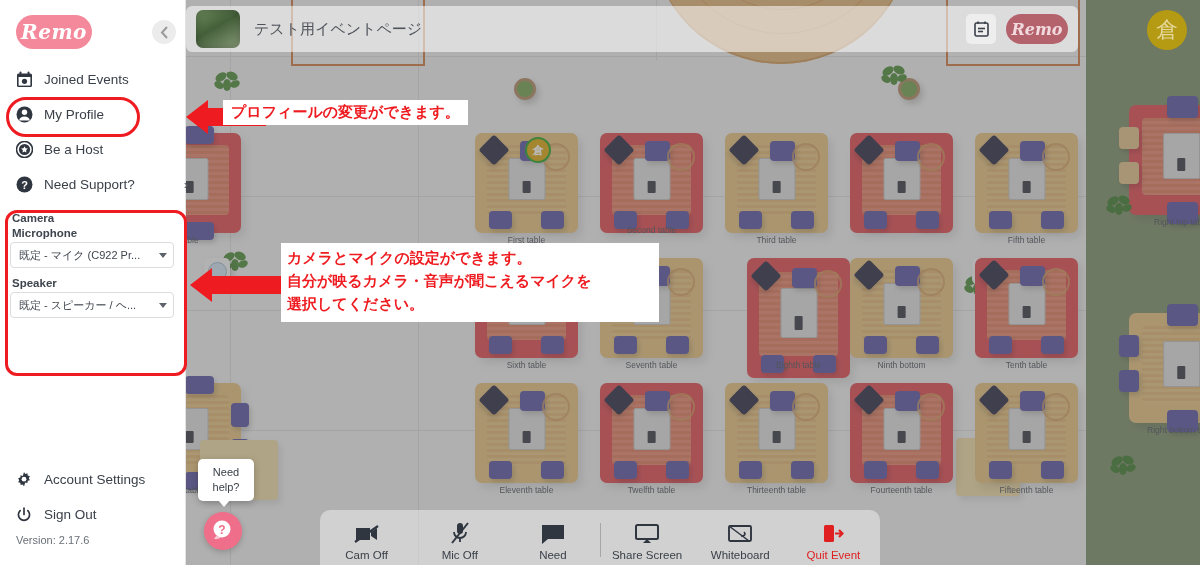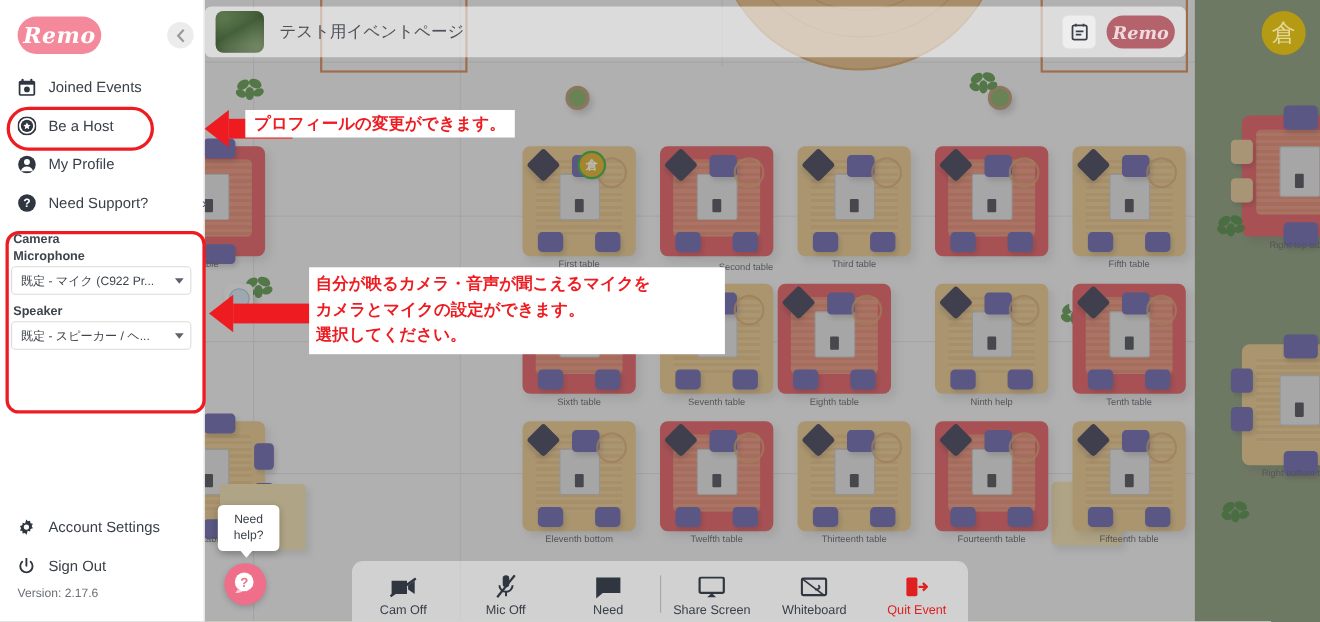--- a/index.html
+++ b/index.html
@@ -291,21 +291,21 @@
             <div class="tbl-label" style="top: 102px;">First table</div>
           </div>
           <div class="tbl red" style="left: 414px; top: 133px; width: 103px; height: 100px;">
             <div class="rug"></div>
             <div class="desk"></div>
             <div class="chair dark" style="left:8%;top:6%;width:22px;height:22px;"></div>
             <div class="chair" style="left:44%;top:8%;width:24%;height:20px;"></div>
             <div class="circle-mark" style="right:8%;top:10%;width:24px;height:24px;"></div>
             <div class="chair" style="left:14%;bottom:4%;width:22%;height:18px;"></div>
             <div class="chair" style="right:14%;bottom:4%;width:22%;height:18px;"></div>
-            <div class="tbl-label" style="top: 104px; text-align: right;">Second table</div>
+            <div class="tbl-label" style="top: 92px;">Second table</div>
           </div>
           <div class="tbl tan" style="left: 539px; top: 133px; width: 103px; height: 100px;">
             <div class="rug"></div>
             <div class="desk"></div>
             <div class="chair dark" style="left:8%;top:6%;width:22px;height:22px;"></div>
             <div class="chair" style="left:44%;top:8%;width:24%;height:20px;"></div>
             <div class="circle-mark" style="right:8%;top:10%;width:24px;height:24px;"></div>
             <div class="chair" style="left:14%;bottom:4%;width:22%;height:18px;"></div>
             <div class="chair" style="right:14%;bottom:4%;width:22%;height:18px;"></div>
             <div class="tbl-label" style="top: 102px;">Third table</div>
@@ -343,59 +343,59 @@
           <div class="tbl tan" style="left: 414px; top: 258px; width: 103px; height: 100px;">
             <div class="rug"></div>
             <div class="desk"></div>
             <div class="chair dark" style="left:8%;top:6%;width:22px;height:22px;"></div>
             <div class="chair" style="left:44%;top:8%;width:24%;height:20px;"></div>
             <div class="circle-mark" style="right:8%;top:10%;width:24px;height:24px;"></div>
             <div class="chair" style="left:14%;bottom:4%;width:22%;height:18px;"></div>
             <div class="chair" style="right:14%;bottom:4%;width:22%;height:18px;"></div>
             <div class="tbl-label" style="top: 102px;">Seventh table</div>
           </div>
-          <div class="tbl red" style="left: 521px; top: 258px; width: 103px; height: 100px;">
+          <div class="tbl red" style="left: 561px; top: 258px; width: 103px; height: 120px;">
             <div class="rug"></div>
             <div class="desk"></div>
             <div class="chair dark" style="left:8%;top:6%;width:22px;height:22px;"></div>
             <div class="chair" style="left:44%;top:8%;width:24%;height:20px;"></div>
             <div class="circle-mark" style="right:8%;top:10%;width:24px;height:24px;"></div>
             <div class="chair" style="left:14%;bottom:4%;width:22%;height:18px;"></div>
             <div class="chair" style="right:14%;bottom:4%;width:22%;height:18px;"></div>
             <div class="tbl-label" style="top: 102px;">Eighth table</div>
           </div>
           <div class="tbl tan" style="left: 664px; top: 258px; width: 103px; height: 100px;">
             <div class="rug"></div>
             <div class="desk"></div>
             <div class="chair dark" style="left:8%;top:6%;width:22px;height:22px;"></div>
             <div class="chair" style="left:44%;top:8%;width:24%;height:20px;"></div>
             <div class="circle-mark" style="right:8%;top:10%;width:24px;height:24px;"></div>
             <div class="chair" style="left:14%;bottom:4%;width:22%;height:18px;"></div>
             <div class="chair" style="right:14%;bottom:4%;width:22%;height:18px;"></div>
-            <div class="tbl-label" style="top: 102px;">Ninth help</div>
+            <div class="tbl-label" style="top: 102px;">Ninth bottom</div>
           </div>
           <div class="tbl red" style="left: 789px; top: 258px; width: 103px; height: 100px;">
             <div class="rug"></div>
             <div class="desk"></div>
             <div class="chair dark" style="left:8%;top:6%;width:22px;height:22px;"></div>
             <div class="chair" style="left:44%;top:8%;width:24%;height:20px;"></div>
             <div class="circle-mark" style="right:8%;top:10%;width:24px;height:24px;"></div>
             <div class="chair" style="left:14%;bottom:4%;width:22%;height:18px;"></div>
             <div class="chair" style="right:14%;bottom:4%;width:22%;height:18px;"></div>
             <div class="tbl-label" style="top: 102px;">Tenth table</div>
           </div>
           <div class="tbl tan" style="left: 289px; top: 383px; width: 103px; height: 100px;">
             <div class="rug"></div>
             <div class="desk"></div>
             <div class="chair dark" style="left:8%;top:6%;width:22px;height:22px;"></div>
             <div class="chair" style="left:44%;top:8%;width:24%;height:20px;"></div>
             <div class="circle-mark" style="right:8%;top:10%;width:24px;height:24px;"></div>
             <div class="chair" style="left:14%;bottom:4%;width:22%;height:18px;"></div>
             <div class="chair" style="right:14%;bottom:4%;width:22%;height:18px;"></div>
-            <div class="tbl-label" style="top: 102px;">Eleventh bottom</div>
+            <div class="tbl-label" style="top: 102px;">Eleventh table</div>
           </div>
           <div class="tbl red" style="left: 414px; top: 383px; width: 103px; height: 100px;">
             <div class="rug"></div>
             <div class="desk"></div>
             <div class="chair dark" style="left:8%;top:6%;width:22px;height:22px;"></div>
             <div class="chair" style="left:44%;top:8%;width:24%;height:20px;"></div>
             <div class="circle-mark" style="right:8%;top:10%;width:24px;height:24px;"></div>
             <div class="chair" style="left:14%;bottom:4%;width:22%;height:18px;"></div>
             <div class="chair" style="right:14%;bottom:4%;width:22%;height:18px;"></div>
             <div class="tbl-label" style="top: 102px;">Twelfth table</div>
@@ -588,36 +588,36 @@
               <circle cx="8.5" cy="10.3" r="2.6" fill="#2f3640"></circle>
               <rect x="3.5" y="0.6" width="2" height="3" rx="1"></rect>
               <rect x="11.5" y="0.6" width="2" height="3" rx="1"></rect>
             </svg>
         </span>
         <span class="nav-label">Joined Events</span>
       </div>
       <div class="nav-item">
         <span class="nav-ico">
           <svg width="17" height="17" viewBox="0 0 17 17">
+              <circle cx="8.5" cy="8.5" r="8" fill="#2f3640"></circle>
+              <circle cx="8.5" cy="6.3" r="2.7" fill="#fff"></circle>
+              <path d="M3 14.6a5.7 5.7 0 0111 0z" fill="#fff"></path>
+            </svg>
+        </span>
+        <span class="nav-label">My Profile</span>
+      </div>
+      <div class="nav-item">
+        <span class="nav-ico">
+          <svg width="17" height="17" viewBox="0 0 17 17">
               <circle cx="8.5" cy="8.5" r="8" fill="none" stroke="#2f3640" stroke-width="1.6"></circle>
               <circle cx="8.5" cy="8.5" r="5.6" fill="#2f3640"></circle>
               <path d="M8.5 5.2l1 2.1 2.3.3-1.7 1.6.4 2.3-2-1.1-2 1.1.4-2.3-1.7-1.6 2.3-.3z" fill="#fff"></path>
             </svg>
         </span>
         <span class="nav-label">Be a Host</span>
-      </div>
-      <div class="nav-item">
-        <span class="nav-ico">
-          <svg width="17" height="17" viewBox="0 0 17 17">
-              <circle cx="8.5" cy="8.5" r="8" fill="#2f3640"></circle>
-              <circle cx="8.5" cy="6.3" r="2.7" fill="#fff"></circle>
-              <path d="M3 14.6a5.7 5.7 0 0111 0z" fill="#fff"></path>
-            </svg>
-        </span>
-        <span class="nav-label">My Profile</span>
       </div>
       <div class="nav-item">
         <span class="nav-ico">
           <svg width="17" height="17" viewBox="0 0 17 17">
               <circle cx="8.5" cy="8.5" r="8" fill="#2f3640"></circle>
               <text x="8.5" y="12.6" font-size="11" font-weight="bold" fill="#fff" text-anchor="middle" font-family="Liberation Sans, sans-serif">?</text>
             </svg>
         </span>
         <span class="nav-label">Need Support?</span>
         <span class="nav-chev">›</span>
@@ -668,18 +668,18 @@
     <div class="arrow-shaft" style="left:22px;top:8px;width:58px;height:18px;"></div>
     <div class="arrow-head" style="left:0;top:0;"></div>
   </div>
   <div class="arrow" style="left:190px;top:268px;width:92px;height:34px;">
     <div class="arrow-shaft" style="left:22px;top:8px;width:70px;height:18px;"></div>
     <div class="arrow-head" style="left:0;top:0;"></div>
   </div>
 
   <div class="anno anno1">プロフィールの変更ができます。</div>
   <div class="anno anno2">
+    <div>カメラとマイクの設定ができます。</div>
     <div>自分が映るカメラ・音声が聞こえるマイクを</div>
-    <div>カメラとマイクの設定ができます。</div>
     <div>選択してください。</div>
   </div>
 
 </div>
 
 </body></html>

